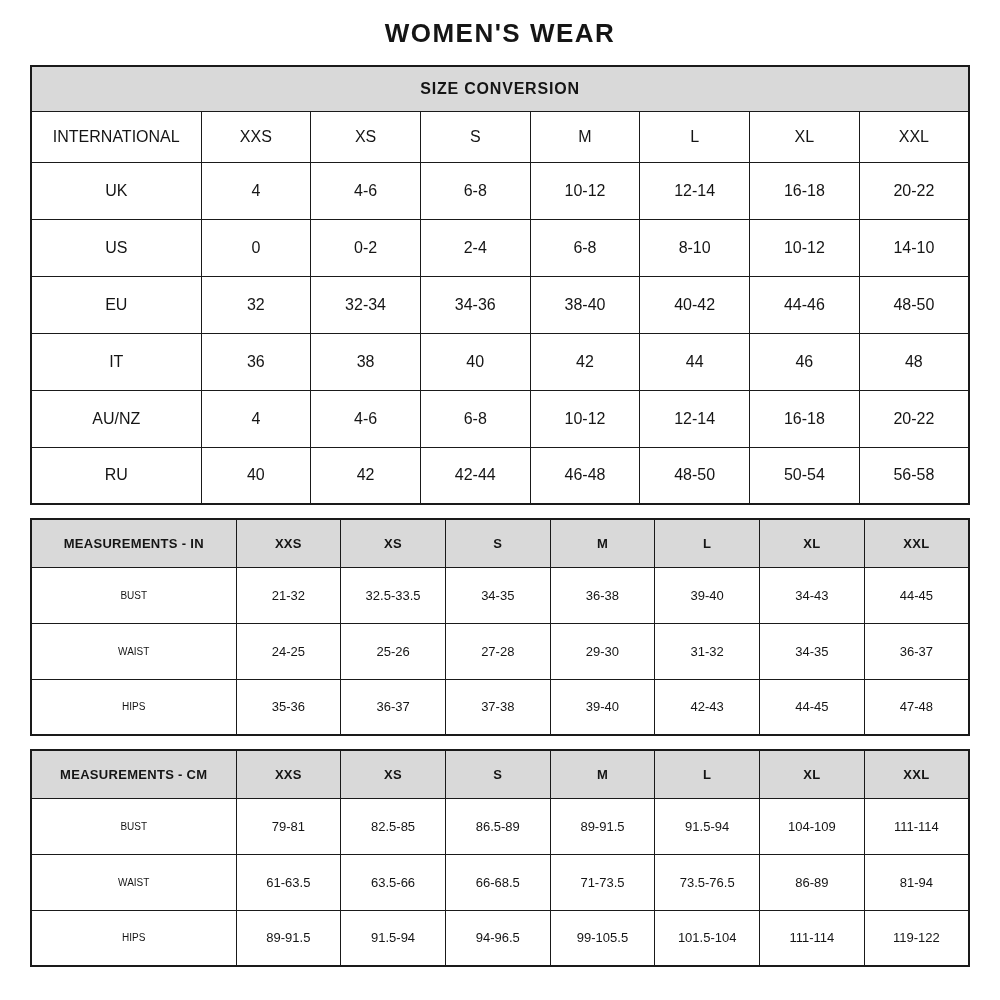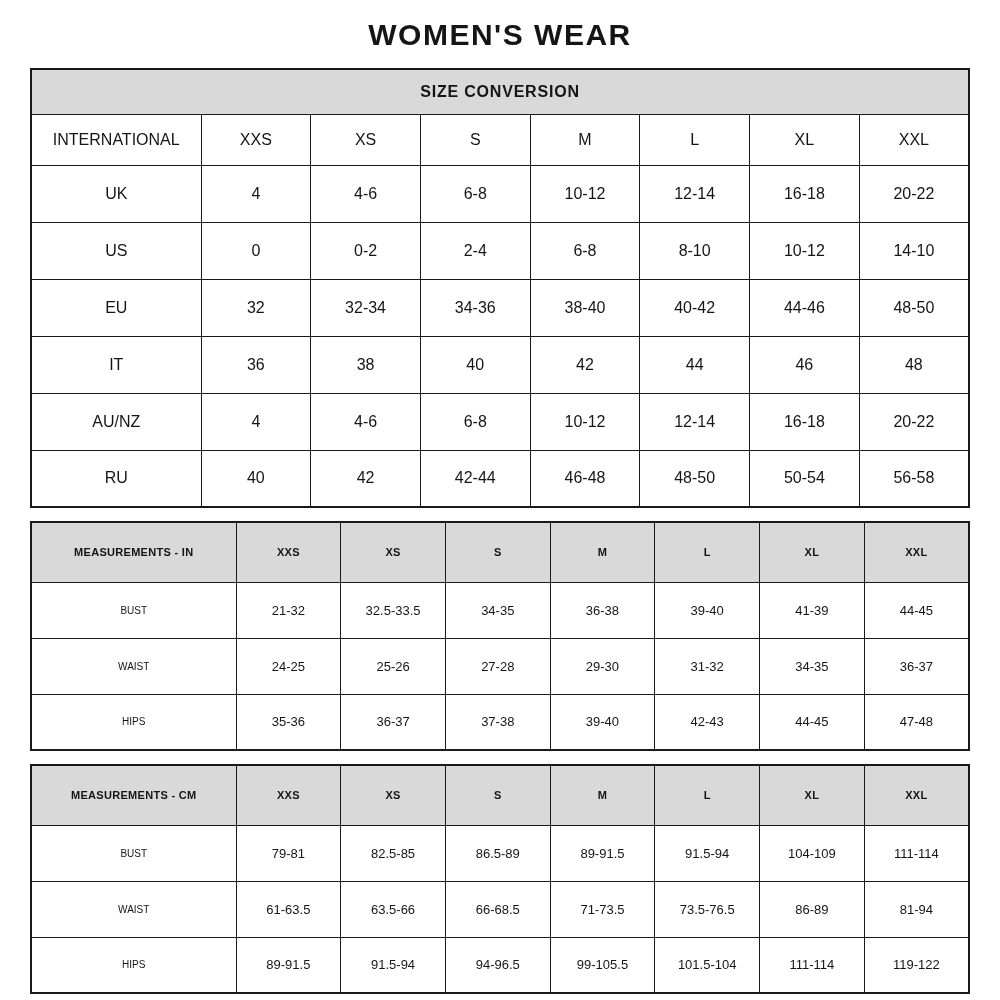--- a/index.html
+++ b/index.html
@@ -9,21 +9,21 @@
     width: 1000px;
     height: 1000px;
     background: #ffffff;
     font-family: "Liberation Sans", sans-serif;
     color: #151515;
   }
   .page { padding: 8px 30px 0 30px; }
 
   h1.title {
     text-align: center;
-    font-size: 30px;
+    font-size: 26px;
     font-weight: 700;
     letter-spacing: 1.5px;
     margin: 10px 0 16px 0;
   }
 
   table.tbl {
     border-collapse: collapse;
     width: 940px;
     table-layout: fixed;
     margin: 0 0 13px 0;
@@ -41,21 +41,21 @@
   .bold { font-weight: 700; }
 
   
   .t1 col.c0 { width: 170px; }
   .t1 tr.r-title td { height: 45px; font-size: 16px; letter-spacing: 0.8px; }
   .t1 tr.r-cols  td { height: 51px; }
   .t1 tr.r-data  td { height: 57px; }
 
   
   .t2 col.c0 { width: 205px; }
-  .t2 tr.r-head td { height: 60px; font-size: 11px; letter-spacing: 0.3px; }
+  .t2 tr.r-head td { height: 48px; font-size: 13px; letter-spacing: 0.3px; }
   .t2 tr.r-data td { height: 56px; }
   .t2 td.val { font-size: 13px; }
   .t2 td.rowlabel { font-size: 10px; }
 </style>
 </head>
 <body>
 
 <div class="page">
 
   <h1 class="title">WOMEN'S WEAR</h1>
@@ -158,21 +158,21 @@
         <td class="gray bold">XL</td>
         <td class="gray bold">XXL</td>
       </tr>
       <tr class="r-data">
         <td class="rowlabel">BUST</td>
         <td class="val">21-32</td>
         <td class="val">32.5-33.5</td>
         <td class="val">34-35</td>
         <td class="val">36-38</td>
         <td class="val">39-40</td>
-        <td class="val">41-39</td>
+        <td class="val">34-43</td>
         <td class="val">44-45</td>
       </tr>
       <tr class="r-data">
         <td class="rowlabel">WAIST</td>
         <td class="val">24-25</td>
         <td class="val">25-26</td>
         <td class="val">27-28</td>
         <td class="val">29-30</td>
         <td class="val">31-32</td>
         <td class="val">34-35</td>

